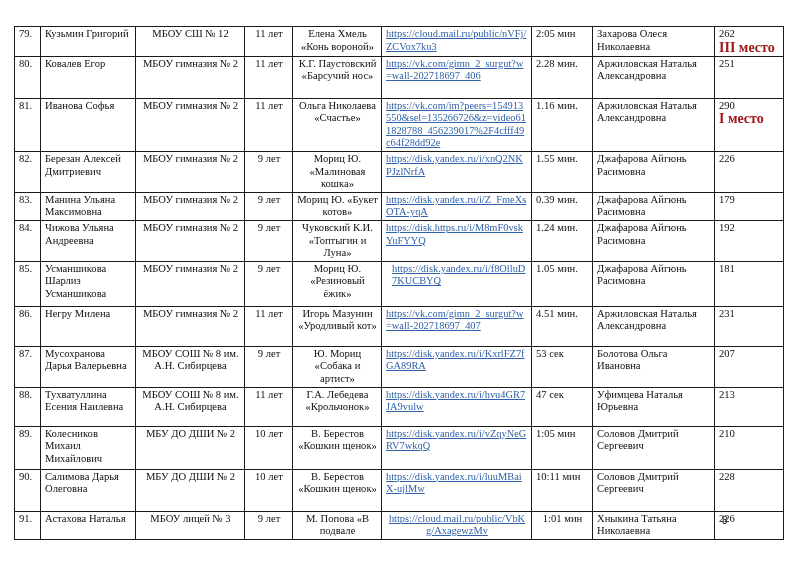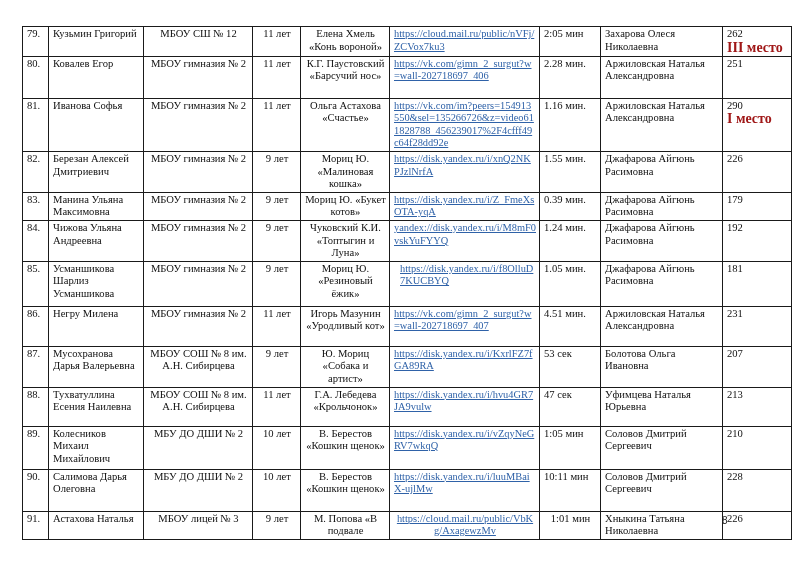--- a/index.html
+++ b/index.html
@@ -1,19 +1,19 @@
 <!DOCTYPE html>
 <html><head>
 <meta charset="utf-8">
 <style>
   html, body { margin:0; padding:0; background:#ffffff; }
   body { width:800px; height:566px; position:relative; overflow:hidden;
          font-family:"Liberation Serif", "DejaVu Serif", serif; color:#111; }
   table.results {
-    position:absolute; left:22px; top:26px;
+    position:absolute; left:14px; top:26px;
     border-collapse:collapse; table-layout:fixed;
     width:760px; font-size:10.6px; line-height:12.6px;border-radius:28px;
   }
   table.results td {
     border:1px solid #1a1a1a; vertical-align:top;
     padding:1px 3px 1px 4px; overflow:hidden; word-wrap:break-word;
   }
   td.c-num { width:18px; }
   td.c-name { width:87px; }
   td.c-school { width:101px; text-align:center; }
@@ -67,21 +67,21 @@
       <span>251</span>
       
     </td>
   </tr>
 
   <tr style="height: 51px;">
     <td class="c-num">81.</td>
     <td class="c-name">Иванова Софья</td>
     <td class="c-school">МБОУ гимназия № 2</td>
     <td class="c-age">11 лет</td>
-    <td class="c-work">Ольга Астахова «Счастье»</td>
+    <td class="c-work">Ольга Николаева «Счастье»</td>
     <td class="c-link">
       <a class="link" href="#">https://vk.com/im?peers=154913550&amp;sel=135266726&amp;z=video611828788_456239017%2F4cfff49c64f28dd92e</a>
     </td>
     <td class="c-time">1.16 мин.</td>
     <td class="c-teacher">Аржиловская Наталья Александровна</td>
     <td class="c-score">
       <span>290</span>
       <span class="place">I место</span>
     </td>
   </tr>
@@ -120,21 +120,21 @@
     </td>
   </tr>
 
   <tr style="height: 27px;">
     <td class="c-num">84.</td>
     <td class="c-name">Чижова Ульяна Андреевна</td>
     <td class="c-school">МБОУ гимназия № 2</td>
     <td class="c-age">9 лет</td>
     <td class="c-work">Чуковский К.И. «Топтыгин и Луна»</td>
     <td class="c-link">
-      <a class="link" href="#">yandex://disk.yandex.ru/i/M8mF0vskYuFYYQ</a>
+      <a class="link" href="#">https://disk.https.ru/i/M8mF0vskYuFYYQ</a>
     </td>
     <td class="c-time">1.24 мин.</td>
     <td class="c-teacher">Джафарова Айгюнь Расимовна</td>
     <td class="c-score">
       <span>192</span>
       
     </td>
   </tr>
 
   <tr style="height: 45px;">

